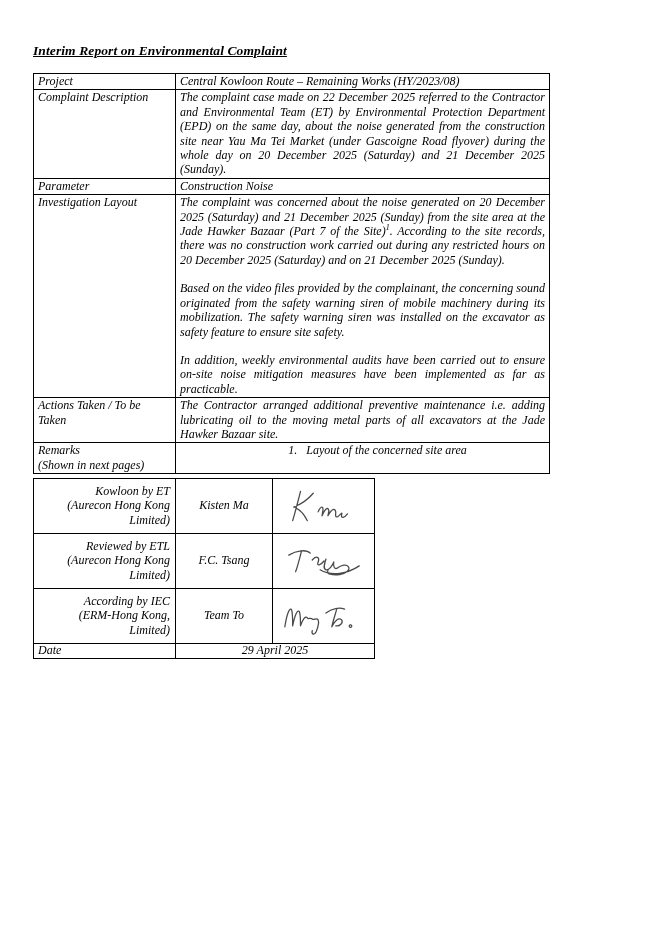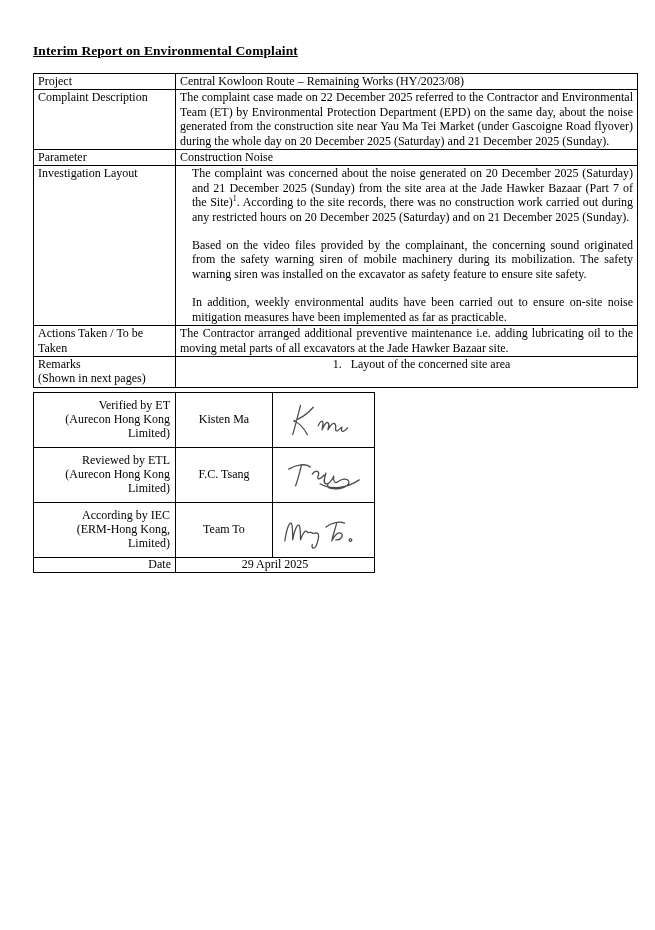--- a/index.html
+++ b/index.html
@@ -6,57 +6,58 @@
   html, body { background: #e8e8e8; }
   .page {
     position: relative;
     width: 655px;
     height: 930px;
     background: #ffffff;
     margin: 0 auto;
     font-family: "Liberation Serif", serif;
     color: #000;
     overflow: hidden;
+    font-style: italic;
   }
   .content { padding: 43px 17px 0 33px; }
   .doc-title {
     font-size: 13.5px;
     font-weight: bold;
     text-decoration: underline;
     margin-bottom: 14px;
     letter-spacing: 0.1px;
   }
   table { border-collapse: collapse; table-layout: fixed; }
   td {
     border: 1px solid #000;
     font-size: 12px;
     line-height: 14.4px;
     vertical-align: top;
     padding: 0px 4px 1px 4px;
   }
-  .main-table { width: 605px; }
+  .main-table { width: 517px; }
   .main-table col.c-label { width: 142px; }
   .main-table .val { text-align: justify; }
-  .main-table .val p { margin: 0 0 14px 12px; text-align: justify; }
+  .main-table .val p { margin: 0 0 14px 0; text-align: justify; }
   .main-table .val p:last-child { margin-bottom: 0; }
   .plain { text-align: left !important; margin-top: 8px; }
   sup { font-size: 8px; line-height: 0; }
   .remark-item { padding-left: 30px; text-align: center; }
   .remark-item .num { display: inline-block; margin-right: 9px; }
 
   .sig-table { width: 341px; margin-top: 4px; }
   .sig-table col.c1 { width: 142px; }
   .sig-table col.c2 { width: 97px; }
   .sig-table col.c3 { width: 102px; }
   .sig-table td { vertical-align: middle; }
   .sig-role { text-align: right; height: 55px; padding-right: 5px; }
   .sig-name { text-align: center; }
   .sig-cell { text-align: center; padding: 0; }
   .sig-cell svg { display: block; margin: 0 auto; }
-  .date-label { text-align: right; height: 15px; line-height: 13px; }
+  .date-label { height: 15px; line-height: 13px; }
   .date-value { text-align: center; line-height: 13px; }
   .sig-ink { stroke: #4a4a4a; stroke-width: 1.3; fill: none; stroke-linecap: round; stroke-linejoin: round; }
 </style>
 </head>
 <body>
 
 <div class="page">
   <div class="content">
 
     <div class="doc-title">Interim Report on Environmental Complaint</div>
@@ -105,21 +106,21 @@
 
     <table class="sig-table">
       <colgroup>
           <col class="c1">
           <col class="c2">
           <col class="c3">
         </colgroup>
       <tbody>
           <tr>
         <td class="sig-role">
-          <div>Verified by ET</div>
+          <div>Kowloon by ET</div>
           <div>(Aurecon Hong Kong</div>
           <div>Limited)</div>
         </td>
         <td class="sig-name">Kisten Ma</td>
         <td class="sig-cell">
           <svg width="94" height="44" viewBox="0 0 96 44">
             <path class="sig-ink" d="M24,7 C22,15 19,27 16,37 M37,9 C31,16 23,21 17,23 C23,25 28,31 31,37 M42,28 C44,23 47,21 47,26 L46,32 C49,25 52,22 53,27 L52,32 C55,26 59,23 60,28 C60,31 59,34 62,33 C65,31 67,27 66,31 C65,35 69,34 72,30"></path>
           </svg>
         </td>
       </tr>

